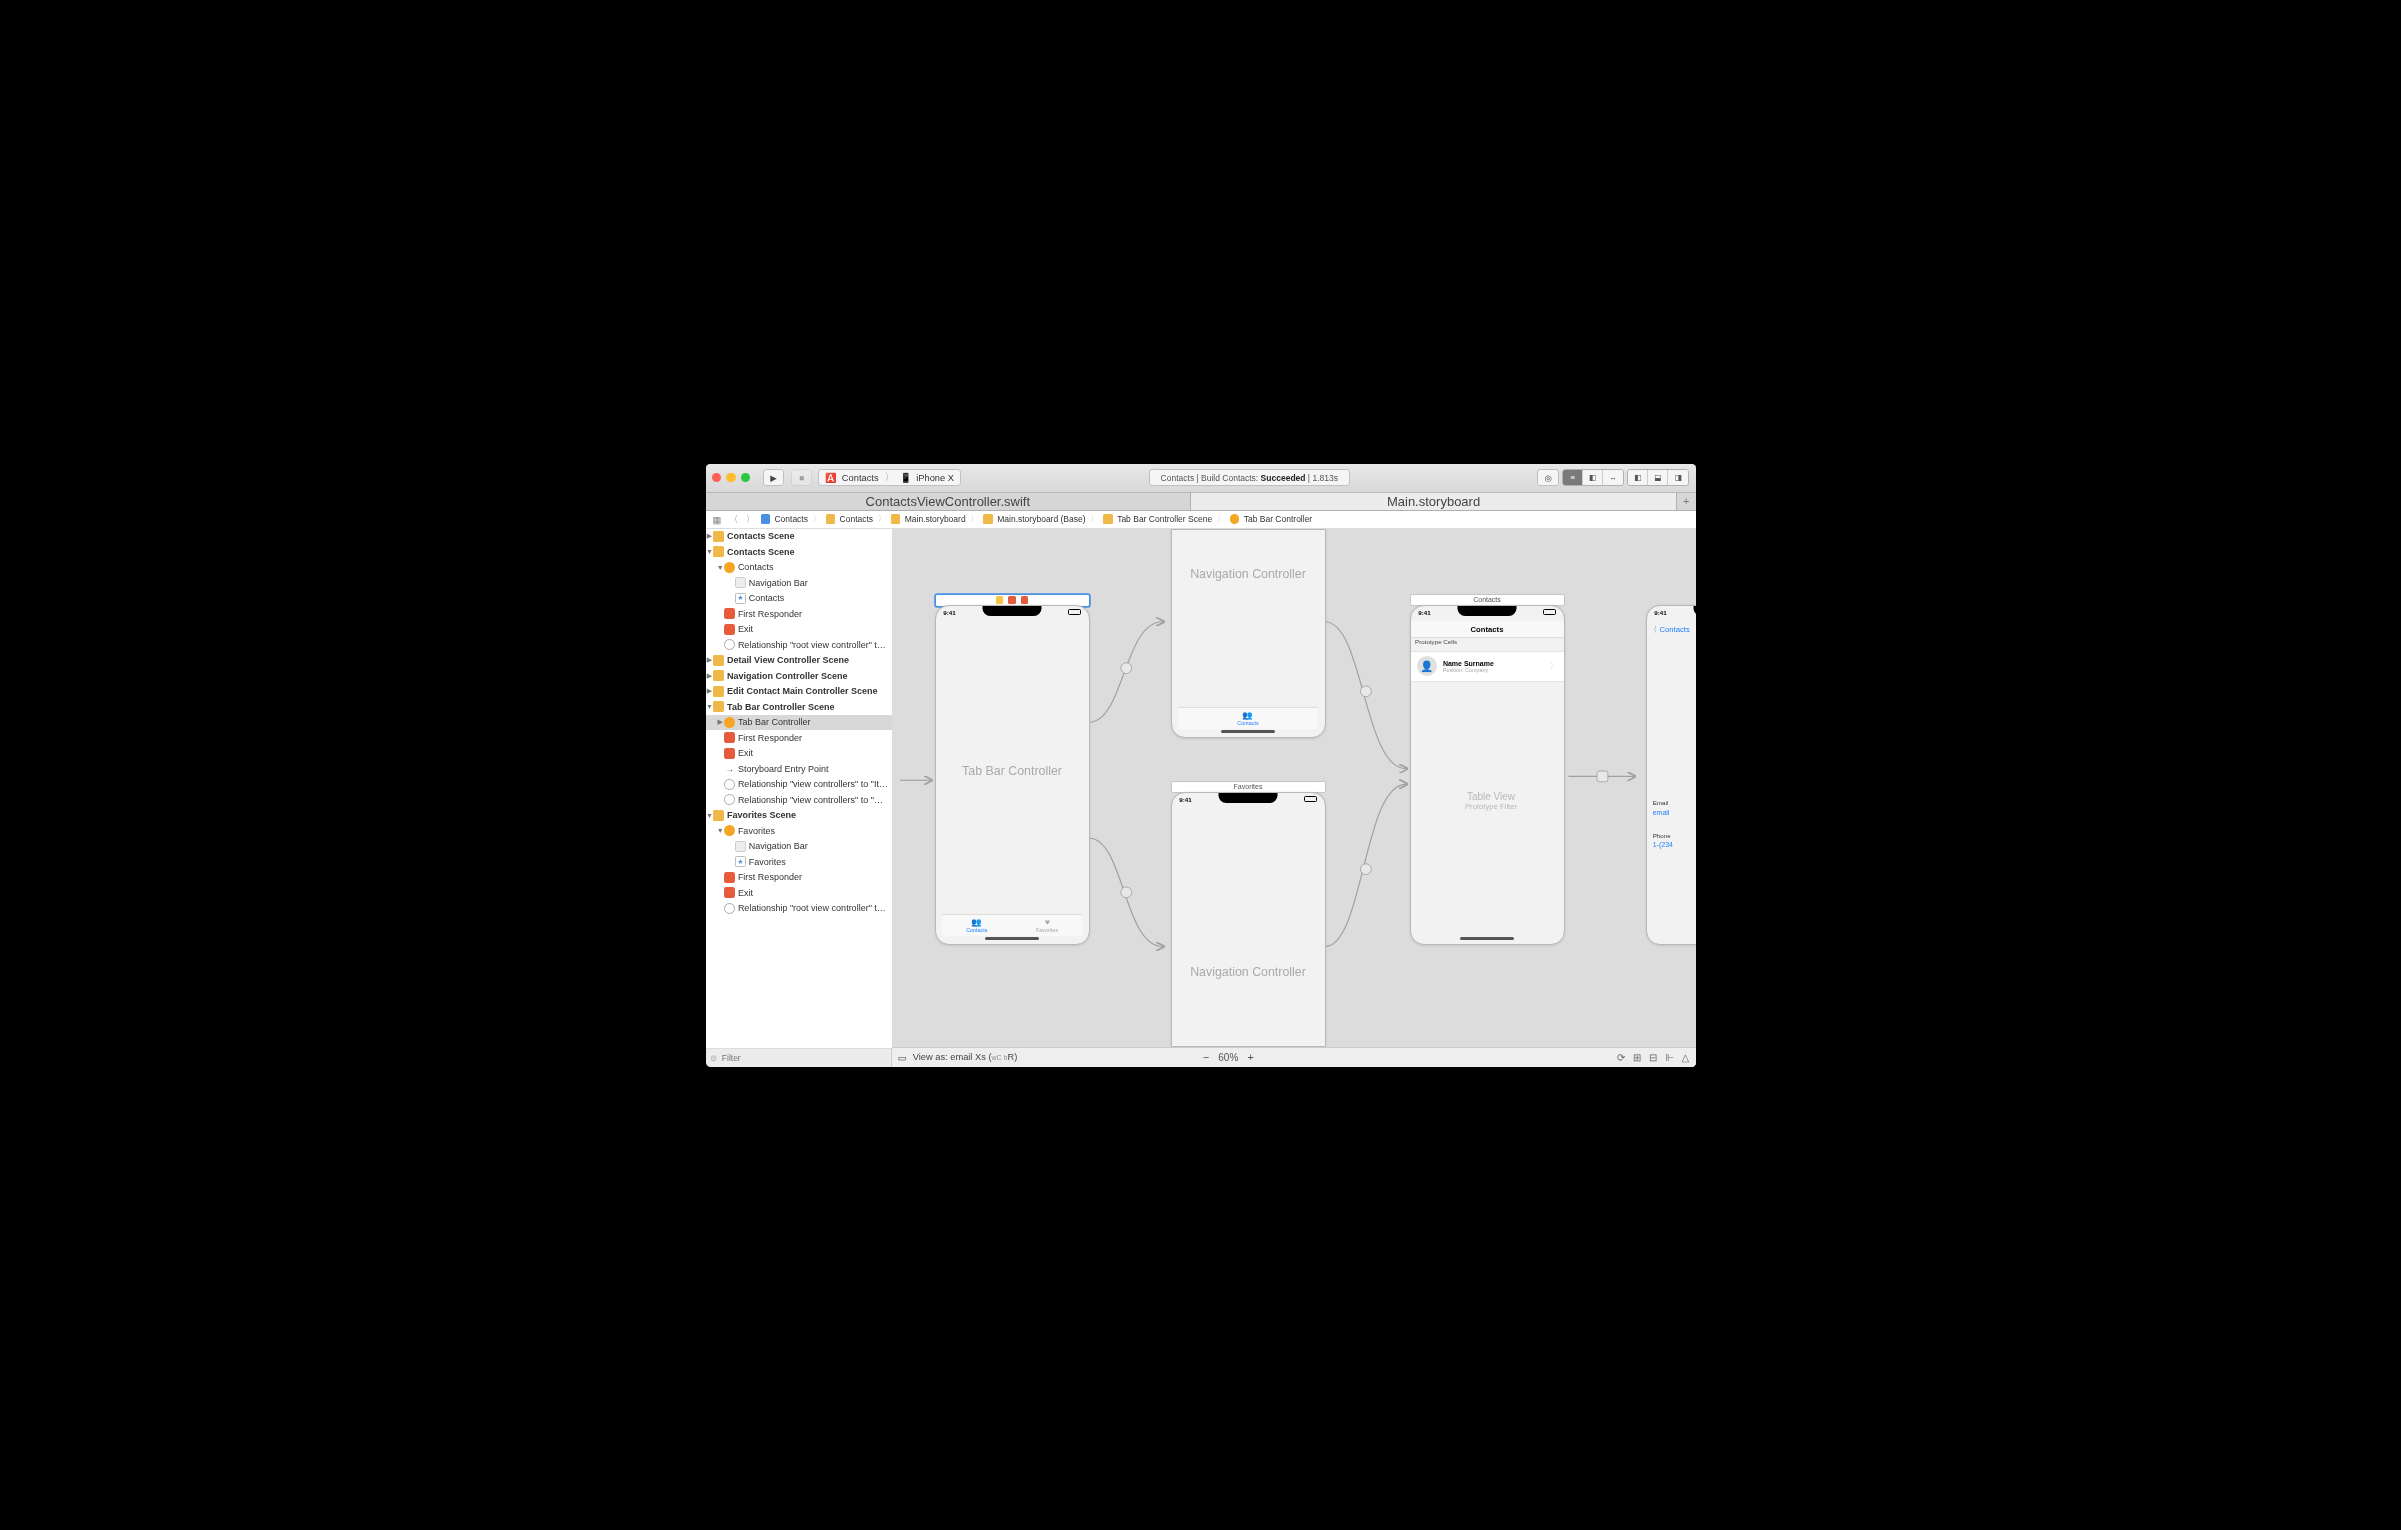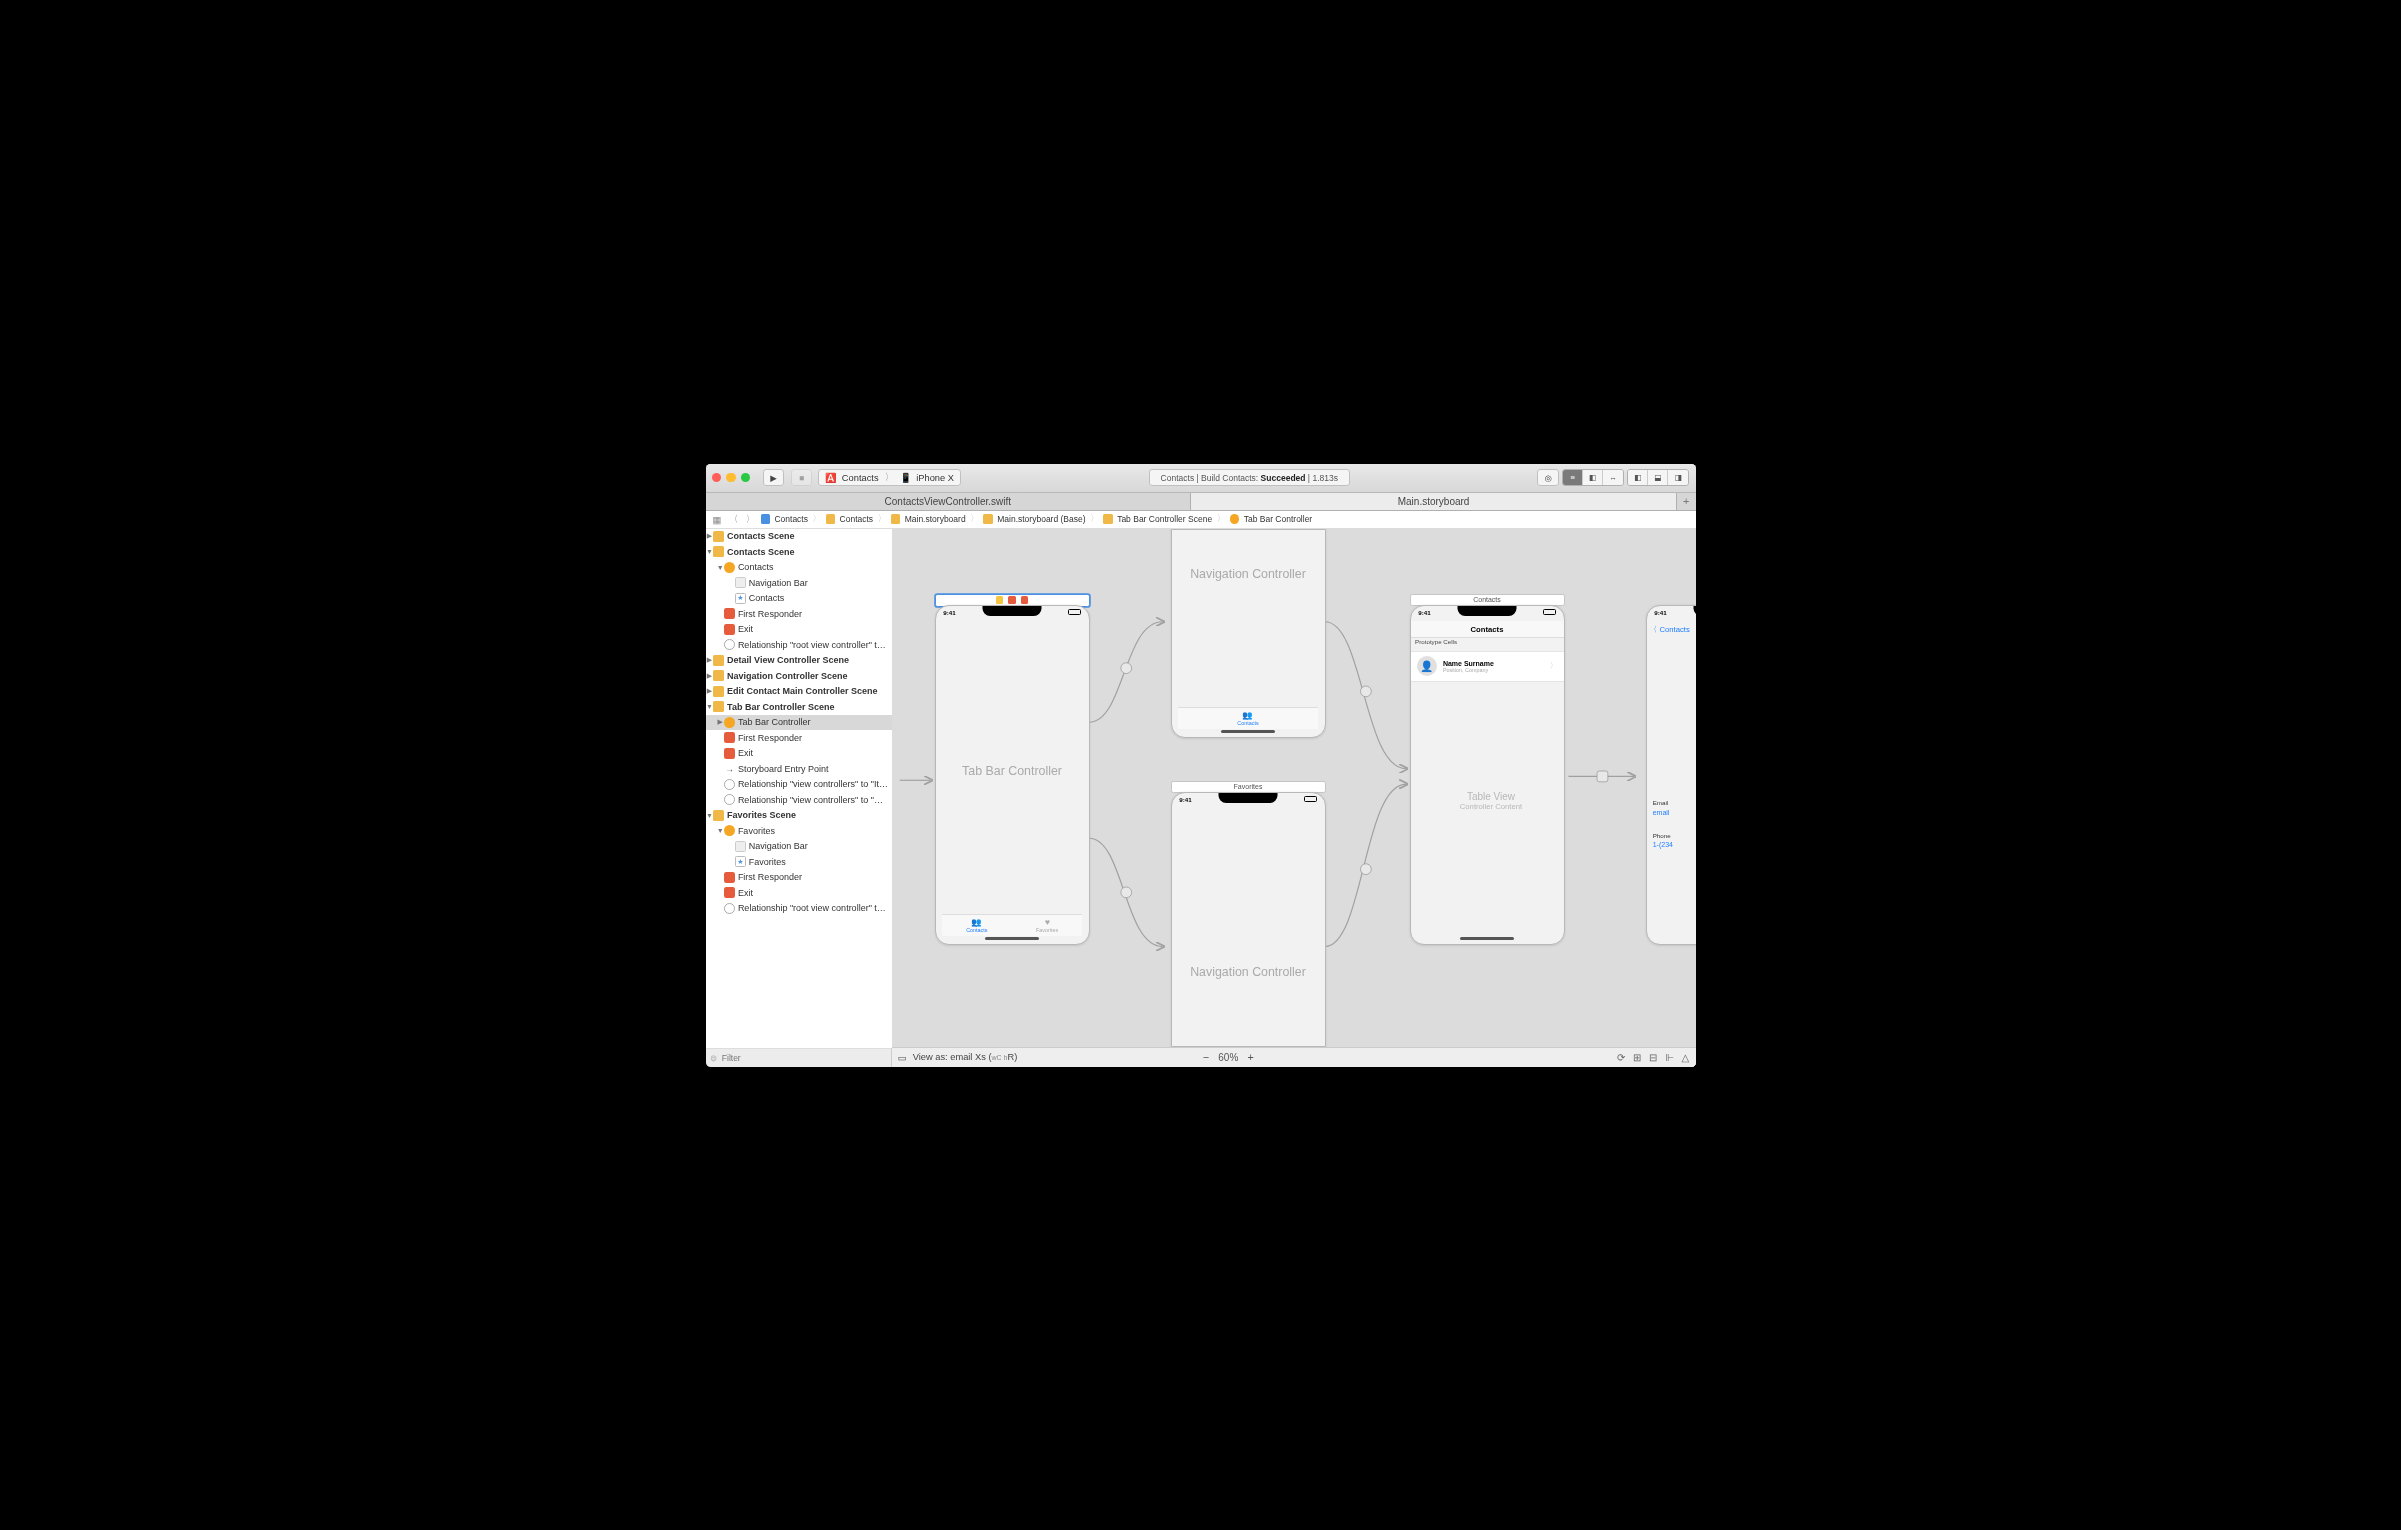--- a/index.html
+++ b/index.html
@@ -18,21 +18,21 @@
 .status-pill { margin: 0 auto; background: #f5f5f5; border: 0.8px solid #c0c0c0; border-radius: 3.1px; padding: 2.3px 10.8px; font-size: 8.5px; color: #555; max-width: 248px; text-align: center; }
 .status-pill .succ { color: #222; font-weight: 600; }
 .tb-right { display: flex; gap: 3.1px; align-items: center; }
 .seg { display: flex; border: 0.8px solid #b0b0b0; border-radius: 3.1px; overflow: hidden; }
 .seg .segb { width: 20px; height: 15.5px; background: #f5f5f5; display: flex; align-items: center; justify-content: center; font-size: 7.7px; color: #555; border-right: 0.8px solid #ccc; }
 .seg .segb:last-child { border-right: none; }
 .seg .segb.active { background: #7a7a7a; color: #fff; }
 
 
 .tabbar { height: 18px; background: #d6d6d6; border-bottom: 0.8px solid #b0b0b0; display: flex; }
-.tab { flex: 1; border-right: 0.8px solid #b0b0b0; display: flex; align-items: center; justify-content: center; font-size: 10px; color: #444; background: #d6d6d6; }
+.tab { flex: 1; border-right: 0.8px solid #b0b0b0; display: flex; align-items: center; justify-content: center; font-size: 13px; color: #444; background: #d6d6d6; }
 .tab.active { background: #ececec; }
 .tab-plus { width: 18.6px; display: flex; align-items: center; justify-content: center; color: #777; font-size: 10.8px; }
 
 
 .jumpbar { height: 18px; background: #fff; border-bottom: 0.8px solid #ddd; display: flex; align-items: center; padding: 0 4.6px; gap: 3.1px; font-size: 8.5px; color: #333; }
 .jumpbar .chev { color: #bbb; margin: 0 1.5px; }
 .jb-nav { color: #888; font-size: 9.3px; padding: 0 2.3px; }
 .jb-icon { width: 9.3px; height: 9.3px; border-radius: 1.5px; display: inline-block; vertical-align: middle; margin-right: 1.5px; }
 .ic-blue { background: #4a90e2; }
 .ic-yellow { background: #f0b947; }
@@ -399,21 +399,21 @@
           <div class="proto-row">
             <div class="avatar-c">👤</div>
             <div style="flex:1">
               <div style="font-size:7px;font-weight:600">Name Surname</div>
               <div style="font-size:5.4px;color:#aaa">Position, Company</div>
             </div>
             <span style="color:#ccc;font-size:7.7px">〉</span>
           </div>
           <div class="tv-placeholder">
             <div>Table View</div>
-            <div style="font-size:7.7px">Controller Content</div>
+            <div style="font-size:7.7px">Prototype Filter</div>
           </div>
           <div class="homebar"></div>
         </div>
 
         <div class="phone" style="left:754px;top:76px;width:155px;height:340px">
           <div class="notch"></div>
           <div class="sb">9:41</div>
           <div class="back-link">〈 <span>Contacts</span></div>
           <div class="field-lbl" style="top:193px">Email</div>
           <div class="field-val" style="top:203px">email</div>

